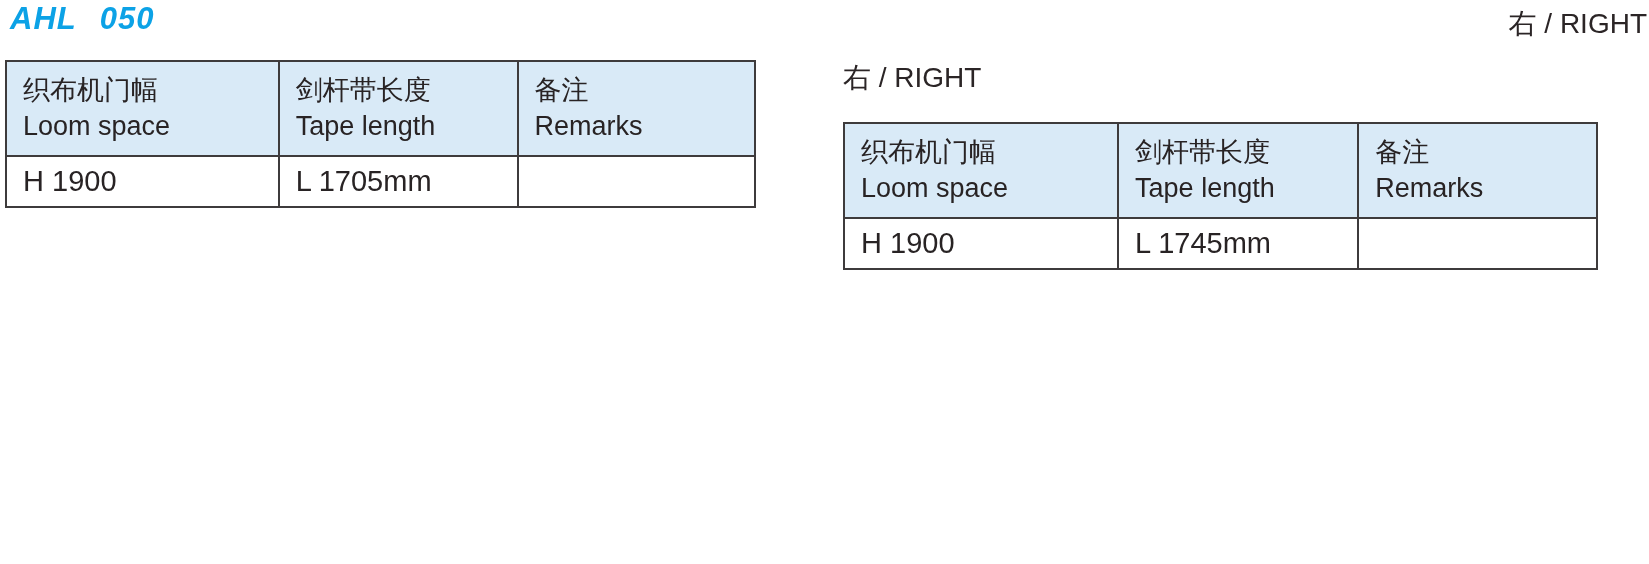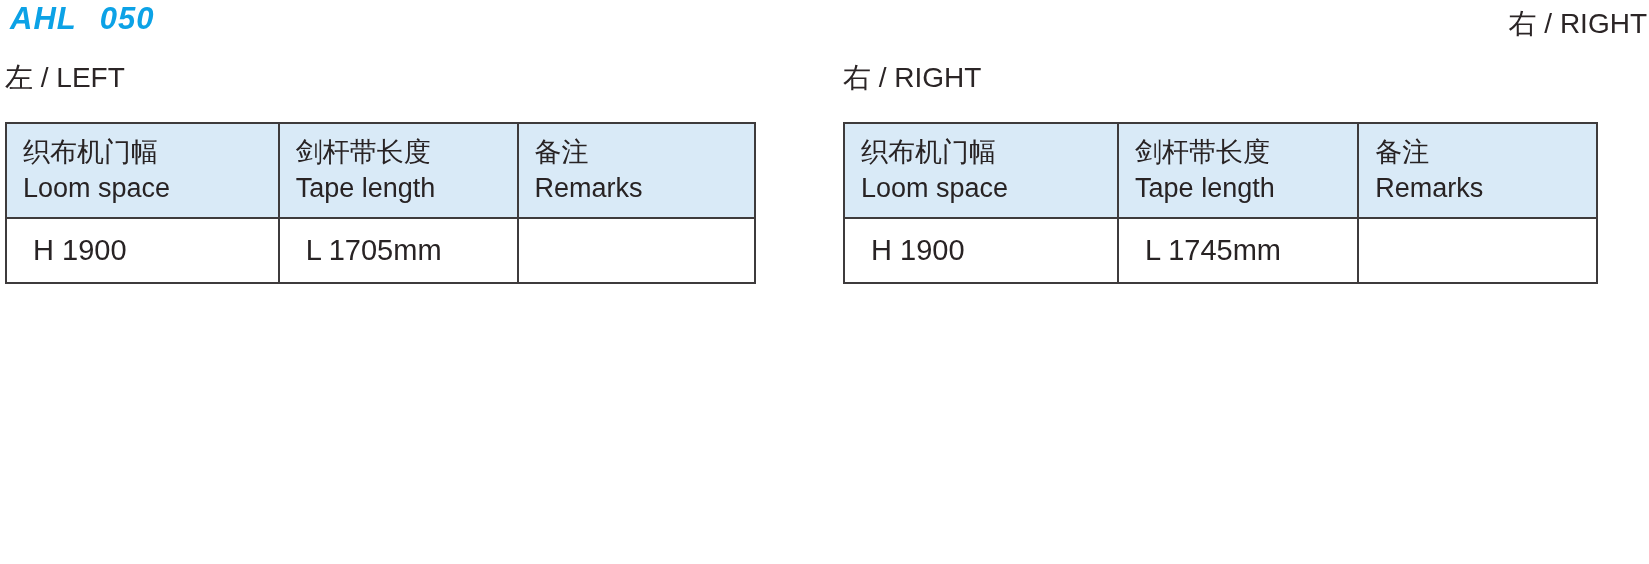--- a/index.html
+++ b/index.html
@@ -63,40 +63,39 @@
     vertical-align: middle;
   }
   table.spec-table th {
     background: #d9eaf7;
     font-weight: normal;
     font-size: 27px;
     padding: 10px 6px 11px 16px;
     line-height: 36px;
   }
   table.spec-table td {
-    height: 65px;
+    height: 51px;
     font-size: 29px;
-    padding-left: 26px;
+    padding-left: 16px;
     background: #ffffff;
   }
   col.c1 { width: 36.4%; }
   col.c2 { width: 31.9%; }
   col.c3 { width: 31.7%; }
   .hdr-zh, .hdr-en { display: block; }
 </style>
 </head>
 <body>
 
 <header class="top-bar">
   <span class="model-code">AHL 050</span>
   <span class="corner-label">右 / RIGHT</span>
 </header>
 
 <section class="spec-section left">
-  <h2 class="section-label">左 / LEFT</h2>
   <table class="spec-table">
     <colgroup>
         <col class="c1">
         <col class="c2">
         <col class="c3">
       </colgroup>
     <thead>
       <tr>
         <th>
           <span class="hdr-zh">织布机门幅</span>

